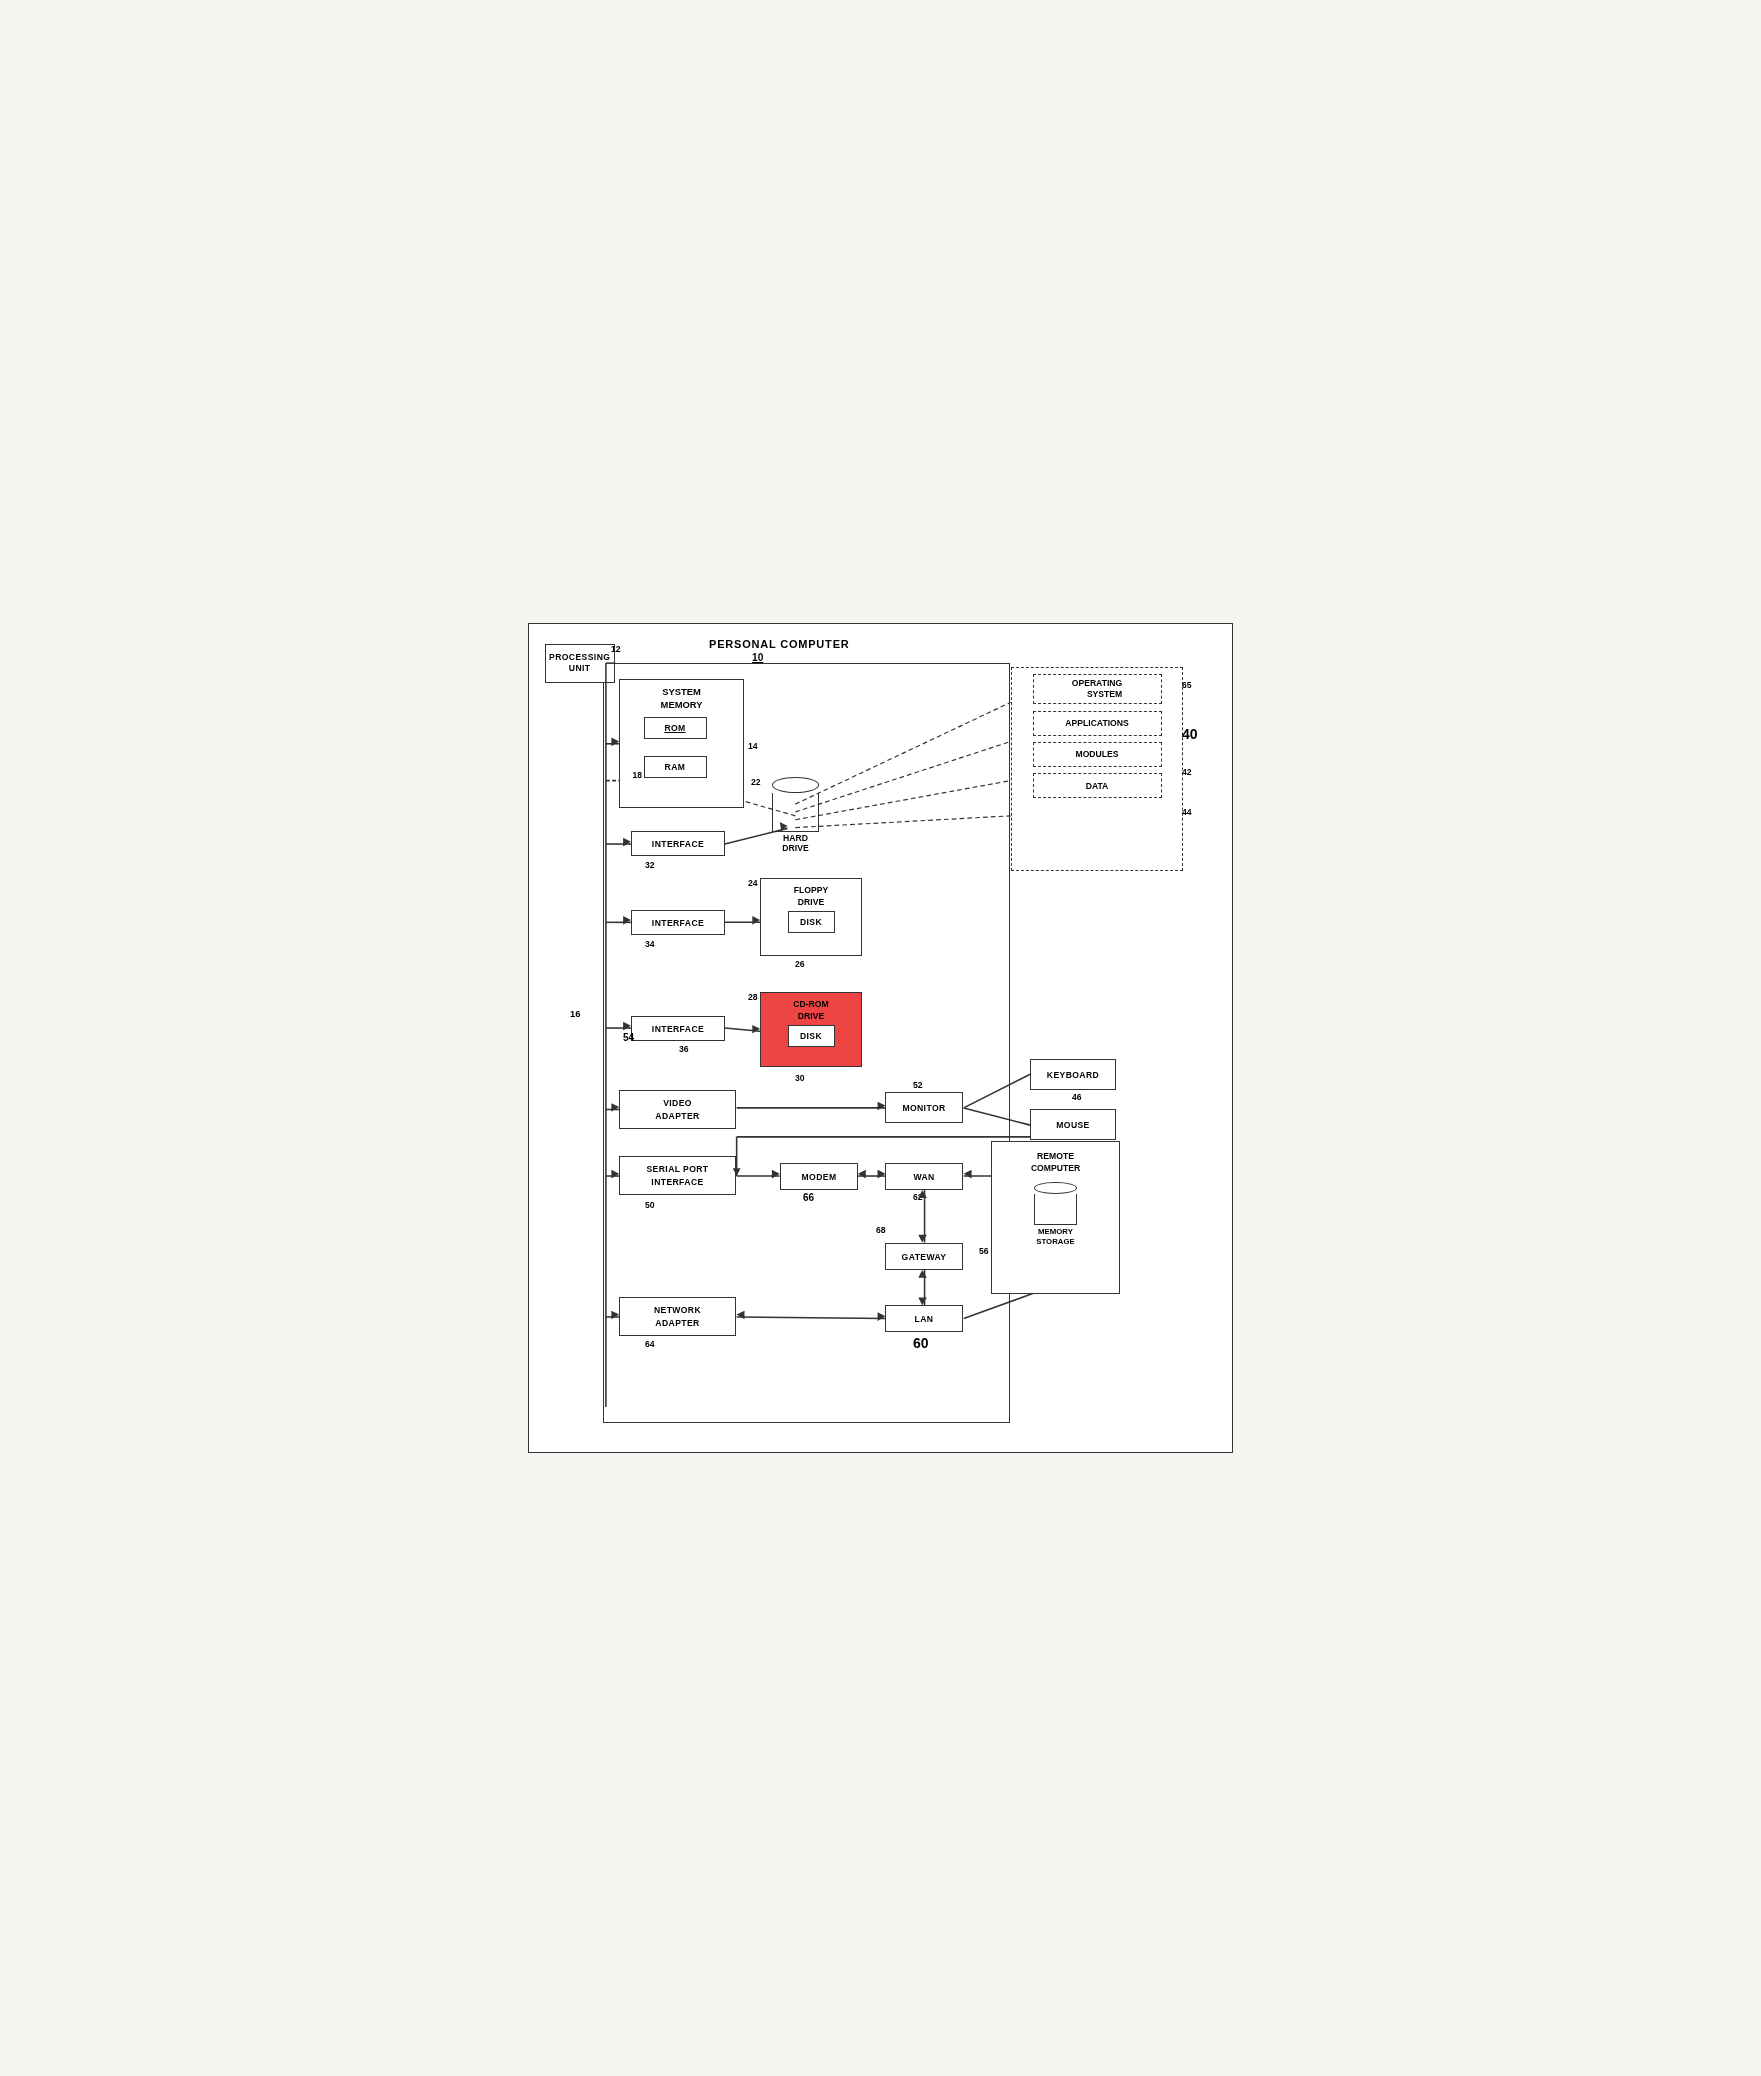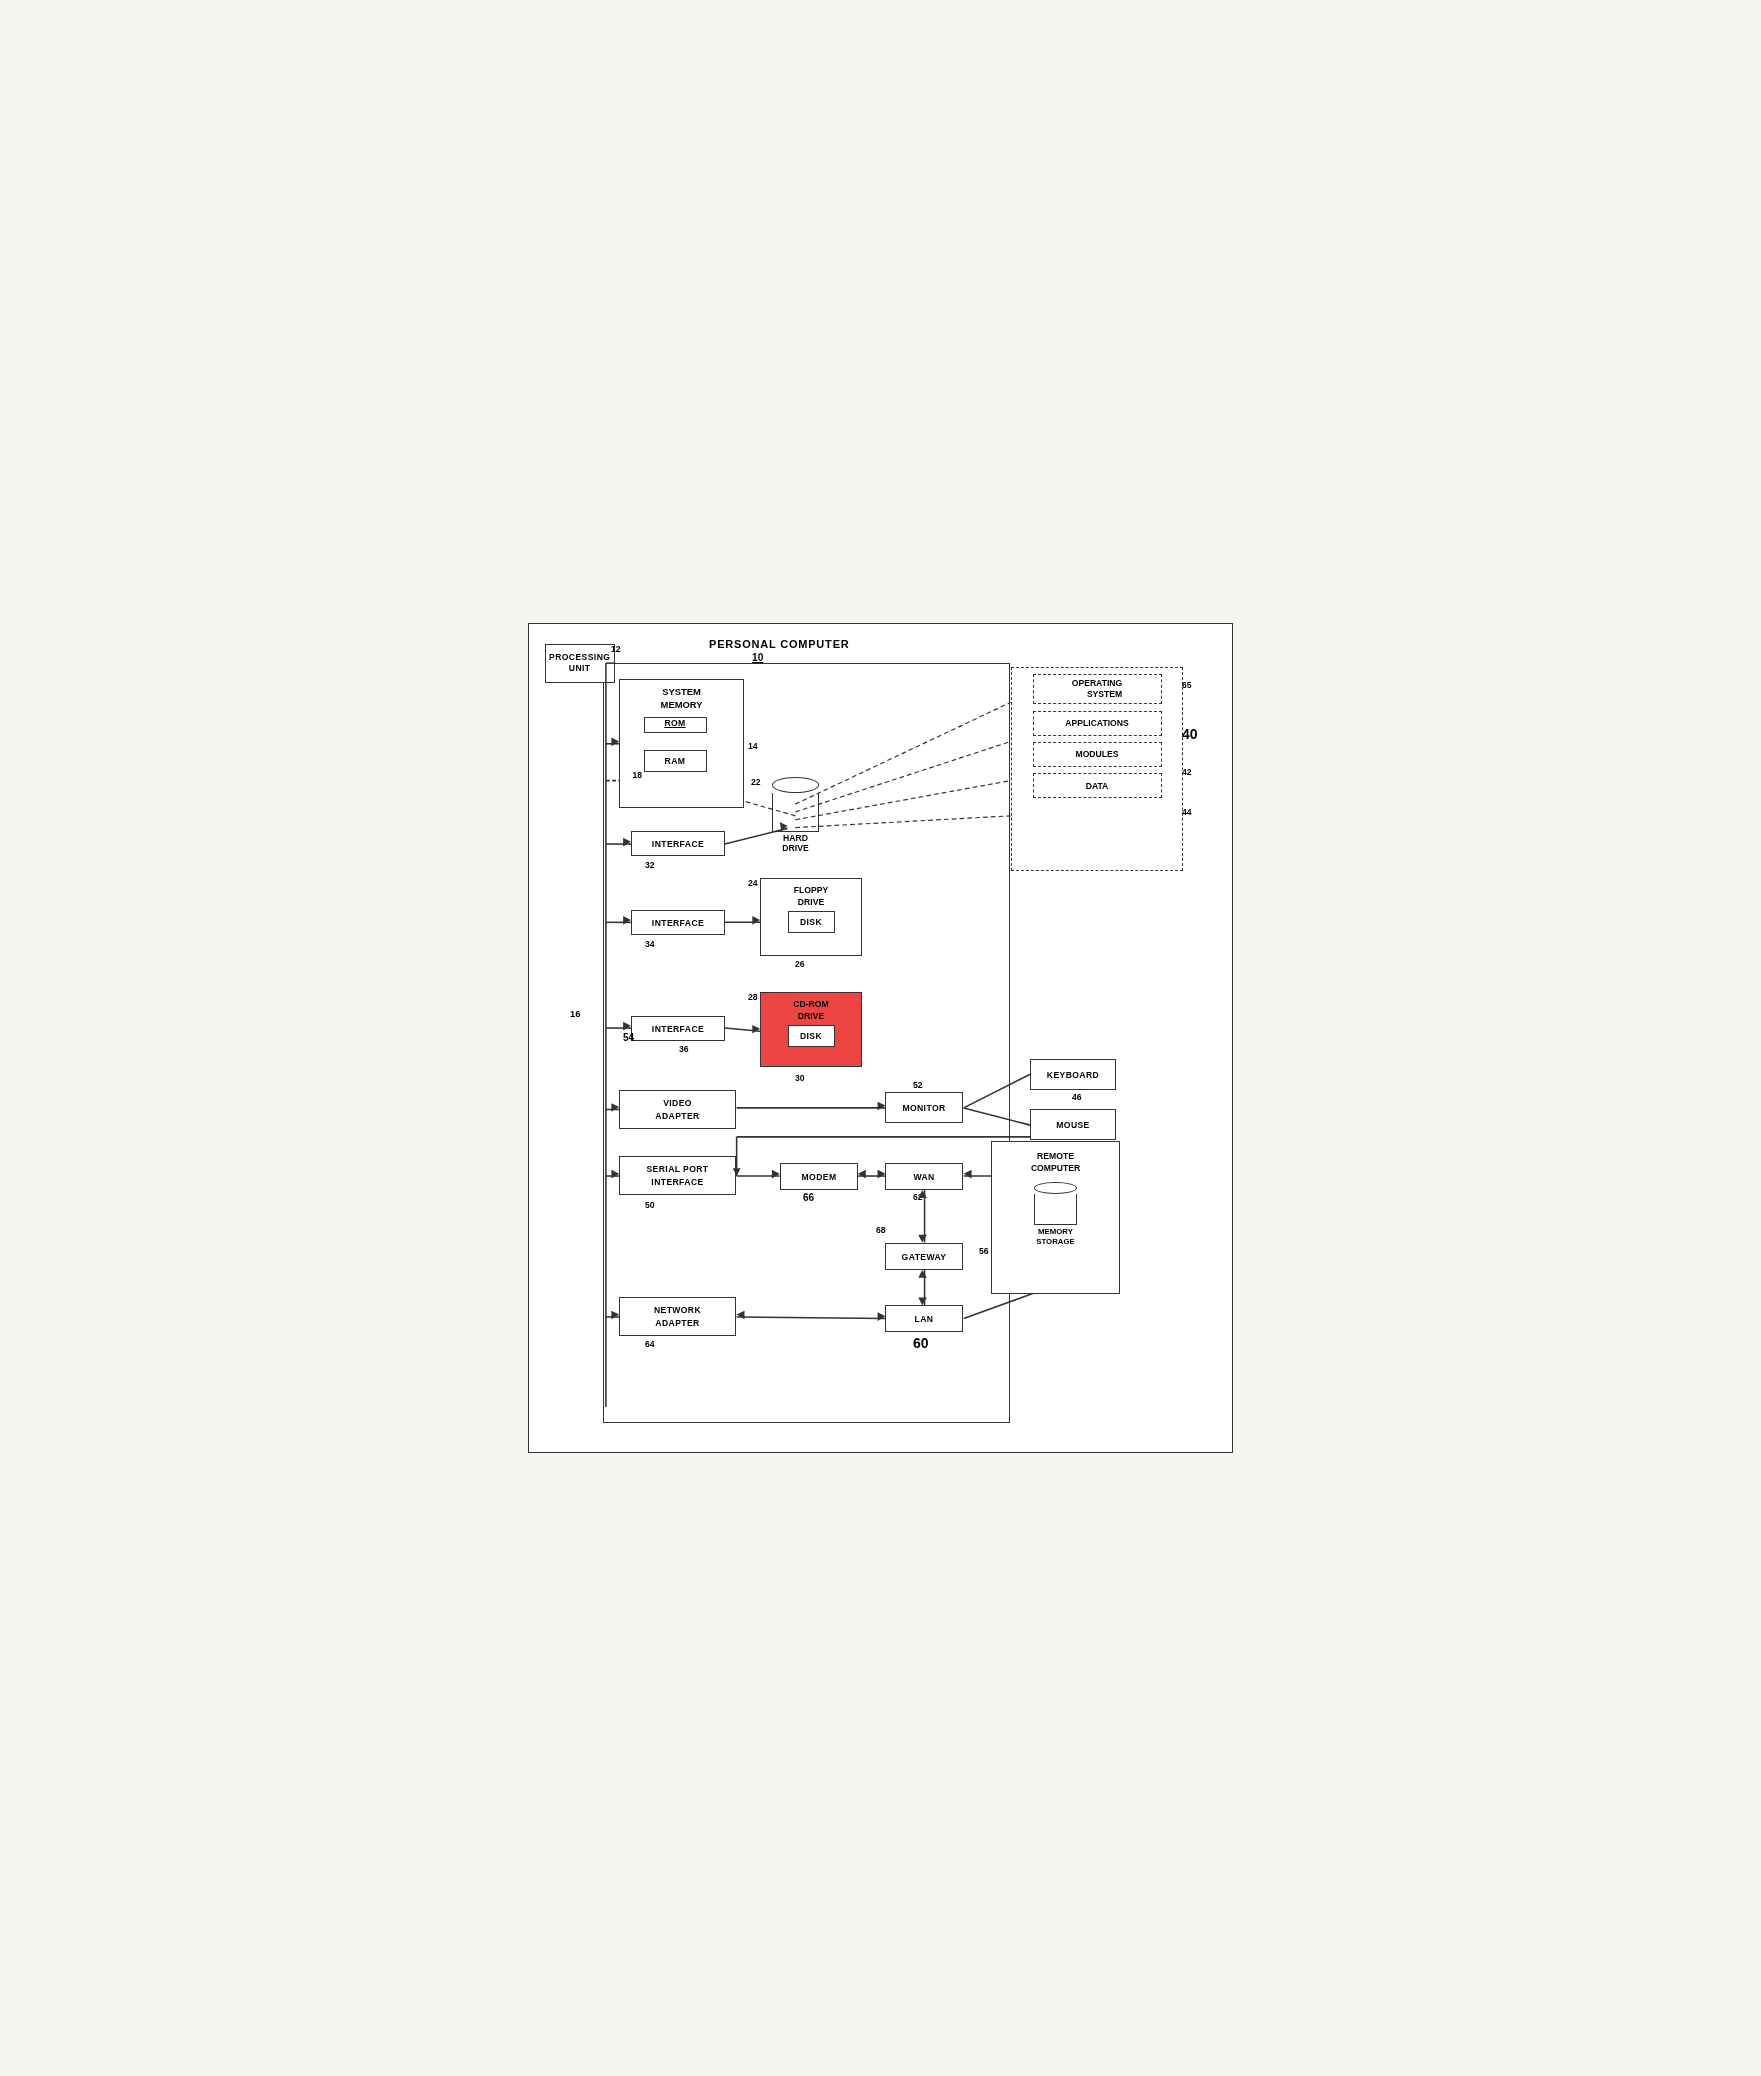--- a/index.html
+++ b/index.html
@@ -103,21 +103,21 @@
 
   <div class="box" style="left:15.7px; top:19.6px; width:70px; height:39px; padding:17px; display:flex; align-items:center; justify-content:center; line-height:1.3;">
     <span>PROCESSING<br>UNIT</span>
   </div>
   <div style="position:absolute; left:82px; top:19.6px; font-size:8.6px; font-weight:bold;">12</div>
 
   <div style="position:absolute; border:1.6px solid #333; left:90px; top:55px; width:125px; height:129px; background:white; z-index:1;">
 
     <div style="text-align:center; font-size:9.4px; font-weight:bold; line-height:1.3; margin-top:6.3px;">SYSTEM<br>MEMORY</div>
 
-    <div class="box" style="position:relative; left:23.5px; top:6.3px; width:63px; height:16px; display:flex; align-items:flex-start; justify-content:center;text-decoration:underline;">
+    <div class="box" style="position:relative; left:23.5px; top:6.3px; width:63px; height:22px; display:flex; align-items:center; justify-content:center;text-decoration:underline;">
       <span>ROM</span>
     </div>
     <div style="position:absolute; left:12.5px; top:90px; font-size:8.6px; font-weight:bold;">18</div>
     <div style="position:absolute; left:39px; top:77px; font-size:8.6px; font-weight:bold;">20</div>
 
     <div class="box" style="position:relative; left:23.5px; top:23.5px; width:63px; height:22px; display:flex; align-items:center; justify-content:center;">
       <span>RAM</span>
     </div>
   </div>
   <div style="position:absolute; left:219px; top:117px; font-size:8.6px; font-weight:bold;">14</div>

